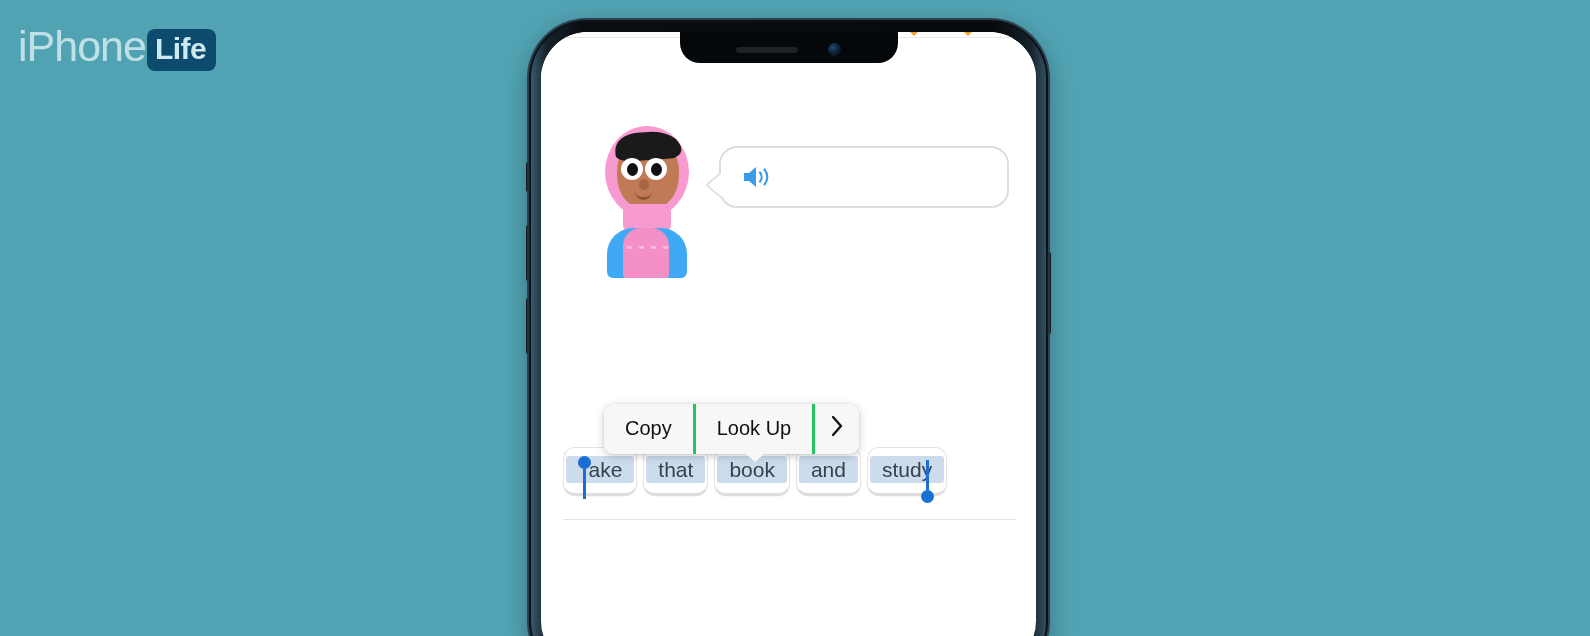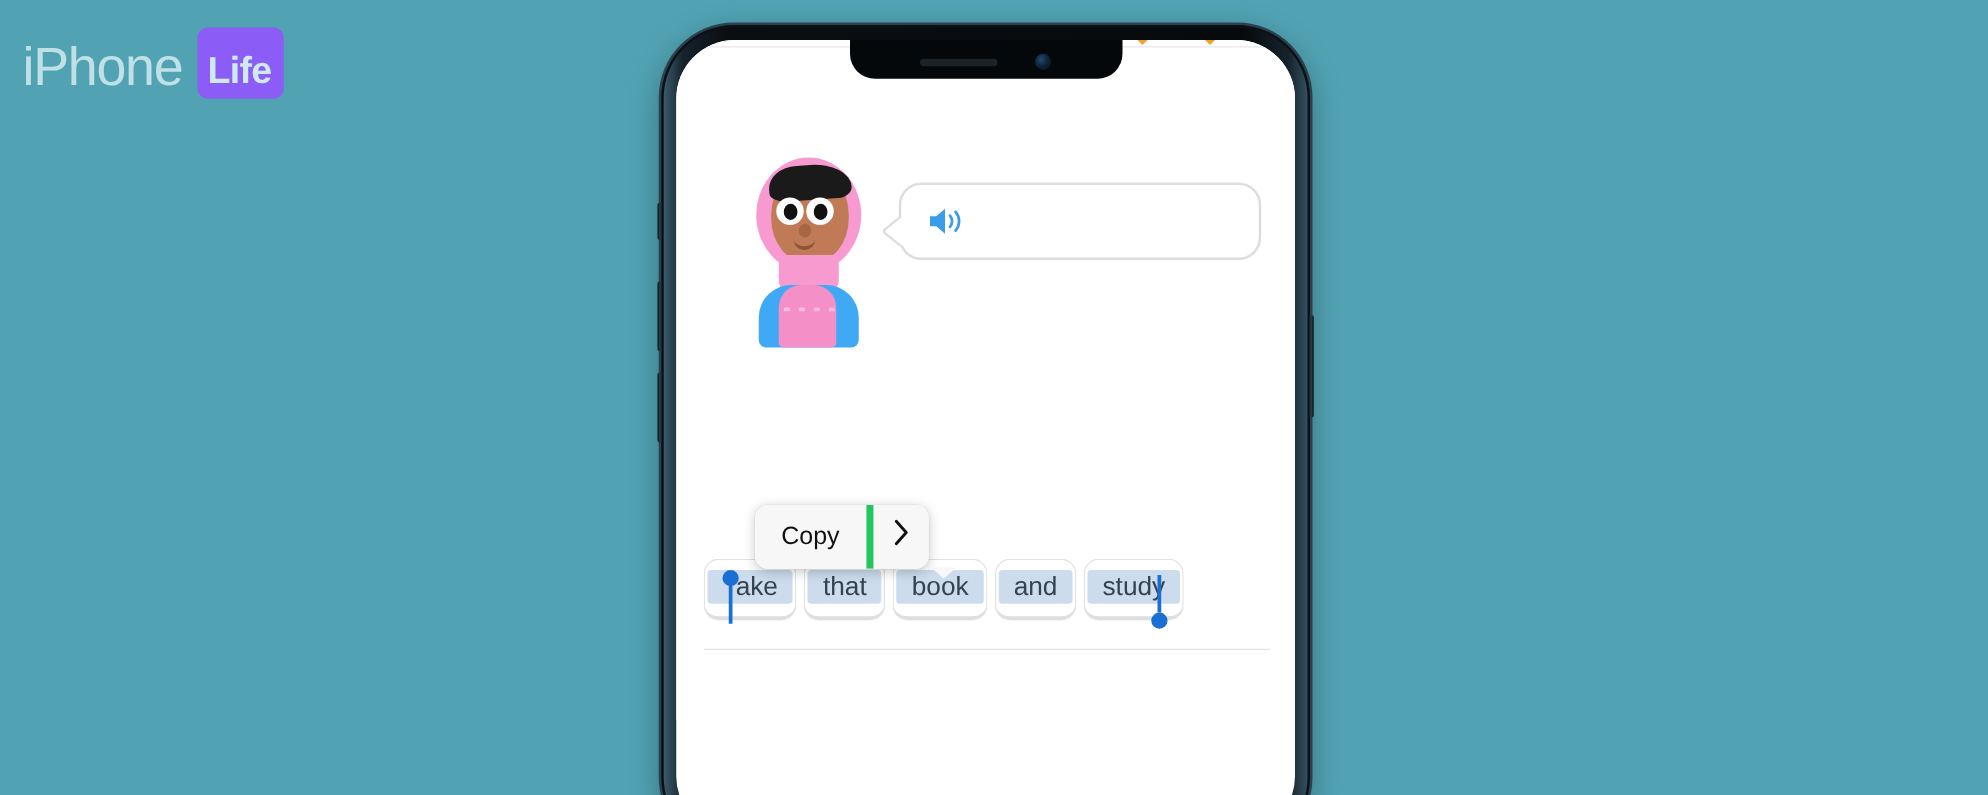--- a/index.html
+++ b/index.html
@@ -14,22 +14,22 @@
   #watermark {
     position: absolute; left: 18px; top: 22px;
     display: flex; align-items: flex-end;
     user-select: none;
   }
   #watermark .wm-iphone {
     font-size: 43px; font-weight: 300; letter-spacing: -1px;
     color: #bfe0e5;
   }
   #watermark .wm-life-box {
-    background: #8b5cf6; border-radius: 8px;
-    padding: 18px 10px 5px 8px; margin-left: 12px;
+    background: #0c4a6e; border-radius: 8px;
+    padding: 3px 10px 5px 8px; margin-left: 1px;
   }
   #watermark .wm-life {
     font-size: 30px; font-weight: 600; color: #cfeaee; letter-spacing: -0.5px;
   }
 
   
   #phone {
     position: absolute; left: 529px; top: 20px;
     width: 519px; height: 660px;
     background: #0d1117;
@@ -203,21 +203,21 @@
     background: #f7f7f7;
     border-radius: 10px;
     box-shadow: 0 2px 9px rgba(0,0,0,.22), 0 0 0 0.5px rgba(0,0,0,.06);
     z-index: 30; overflow: visible;
   }
   #context-menu .cm-item {
     padding: 11px 21px 12px;
     font-size: 20px; color: #111; white-space: nowrap;
     display: flex; align-items: center; justify-content: center;
     cursor: pointer;
-    border-right: 6px solid #22c55e;
+    border-right: 3px solid #22c55e;
     background: #f7f7f7;
   }
   #context-menu .cm-item:first-child { border-radius: 10px 0 0 10px; }
   #context-menu .cm-item:last-child  { border-right: none; border-radius: 0 10px 10px 0; padding: 11px 15px 12px; }
   #context-menu::after {
     content: ""; position: absolute; left: 141px; bottom: -8px;
     width: 0; height: 0;
     border-left: 10px solid transparent; border-right: 10px solid transparent;
     border-top: 9px solid #f7f7f7;
   }
@@ -323,20 +323,21 @@
               <path d="M19 8.5 a7 7 0 0 1 0 9" stroke="#3b9de8" stroke-width="2.2" fill="none" stroke-linecap="round"></path>
               <path d="M23.5 5.5 a11.5 11.5 0 0 1 0 15" stroke="#3b9de8" stroke-width="2.2" fill="none" stroke-linecap="round"></path>
             </svg>
           </span>
         </div>
 
       </div>
 
       <div id="context-menu">
         <div class="cm-item">Copy</div>
+        <div class="cm-item">Look Up</div>
         <div class="cm-item">
           <span>
             <svg width="14" height="22" viewBox="0 0 14 22">
               <path d="M3 2 L11 11 L3 20" stroke="#111" stroke-width="2.3" fill="none" stroke-linecap="round" stroke-linejoin="round"></path>
             </svg>
           </span>
         </div>
       </div>
 
       <div id="token-row">

